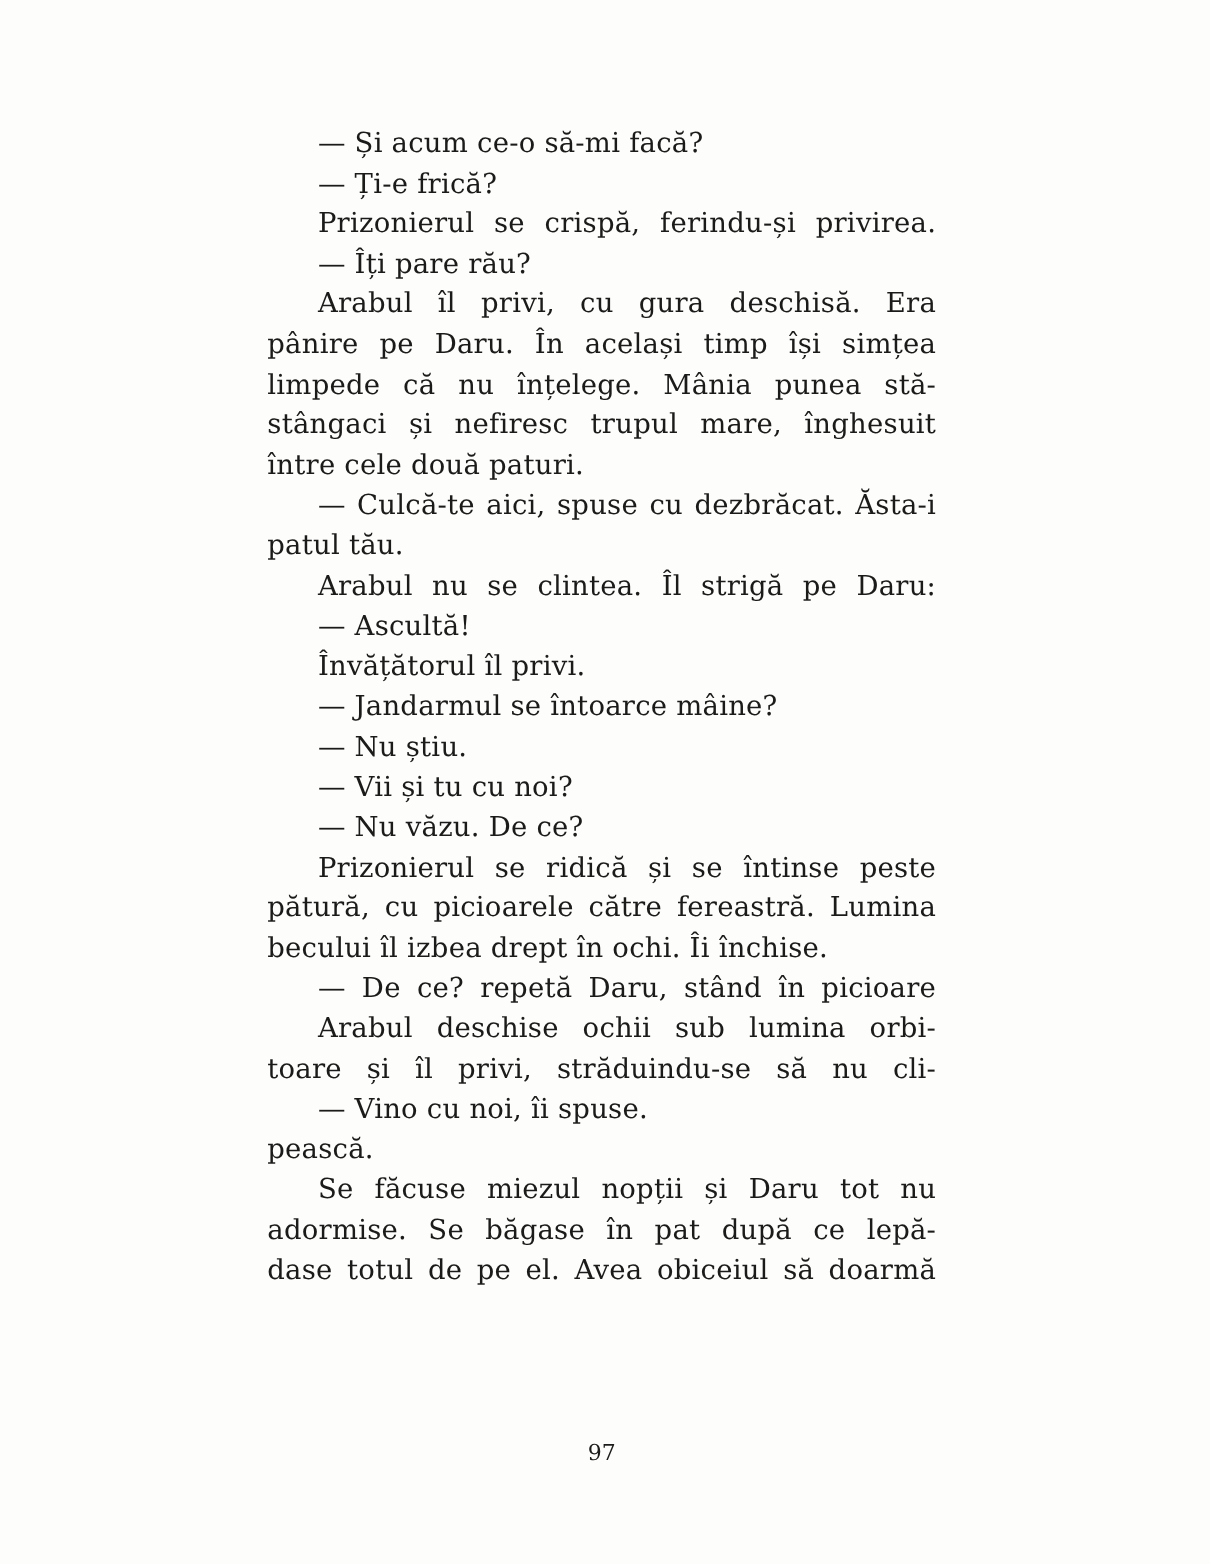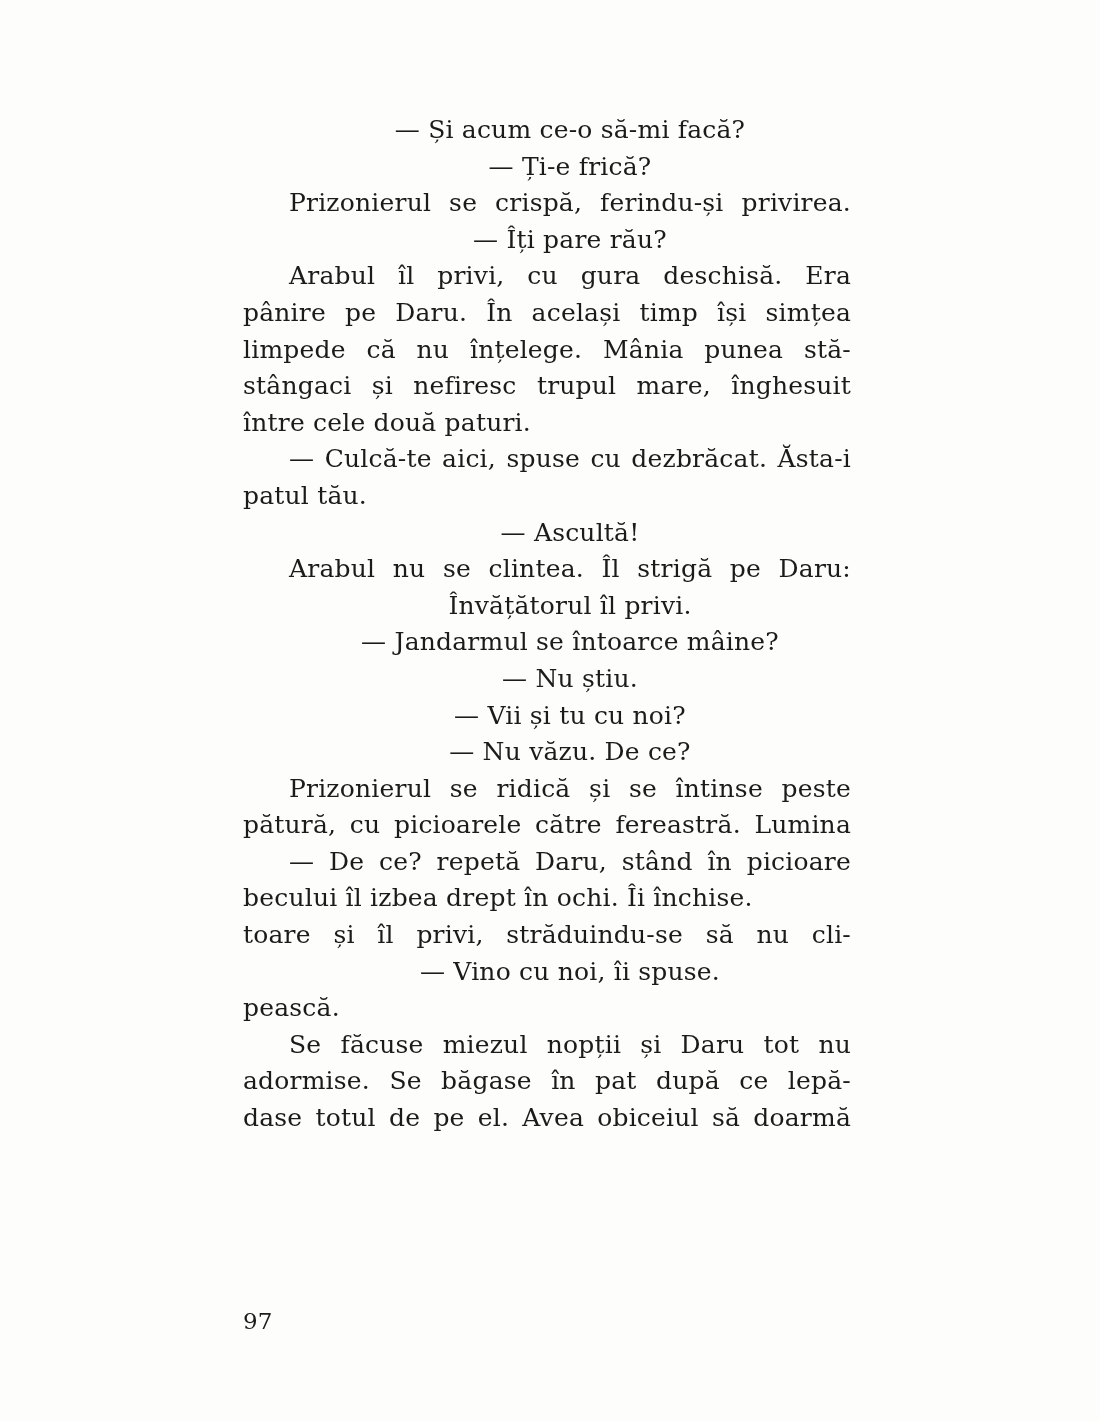--- a/index.html
+++ b/index.html
@@ -29,63 +29,63 @@
     color: #1b1b19;
     letter-spacing: 0.2px;
   }
   .line {
     height: 36.6px;
     white-space: normal;
     text-align: left;
   }
   .line.indent {
     text-indent: 46px;
-    text-align: center;
   }
   .line.justify {
     text-align: justify;
     text-align-last: justify;
   }
   .page-number {
     position: absolute;
     top: 1308px;
     left: 243px;
     width: 608px;
-    text-align: left;
-    font-size: 23px;
+    text-align: center;
+    font-size: 20px;
     color: #1b1b19;
   }
 </style>
 </head>
 <body>
 
 <div class="book-page">
   <div class="text-block">
       <div class="line indent">— Și acum ce-o să-mi facă?</div>
       <div class="line indent">— Ți-e frică?</div>
       <div class="line indent justify">Prizonierul se crispă, ferindu-și privirea.</div>
       <div class="line indent">— Îți pare rău?</div>
       <div class="line indent justify">Arabul îl privi, cu gura deschisă. Era</div>
       <div class="line justify">pânire pe Daru. În același timp își simțea</div>
       <div class="line justify">limpede că nu înțelege. Mânia punea stă-</div>
       <div class="line justify">stângaci și nefiresc trupul mare, înghesuit</div>
       <div class="line">între cele două paturi.</div>
       <div class="line indent justify">— Culcă-te aici, spuse cu dezbrăcat. Ăsta-i</div>
       <div class="line">patul tău.</div>
+      <div class="line indent justify">Arabul nu se clintea. Îl strigă pe Daru:</div>
       <div class="line indent">— Ascultă!</div>
-      <div class="line indent justify">Arabul nu se clintea. Îl strigă pe Daru:</div>
       <div class="line indent">Învățătorul îl privi.</div>
       <div class="line indent">— Jandarmul se întoarce mâine?</div>
       <div class="line indent">— Nu știu.</div>
       <div class="line indent">— Vii și tu cu noi?</div>
       <div class="line indent">— Nu văzu. De ce?</div>
       <div class="line indent justify">Prizonierul se ridică și se întinse peste</div>
       <div class="line justify">pătură, cu picioarele către fereastră. Lumina</div>
+      <div class="line">becului îl izbea drept în ochi. Îi închise.</div>
       <div class="line indent justify">— De ce? repetă Daru, stând în picioare</div>
-      <div class="line">becului îl izbea drept în ochi. Îi închise.</div>
+      <div class="line indent justify">Arabul deschise ochii sub lumina orbi-</div>
       <div class="line justify">toare și îl privi, străduindu-se să nu cli-</div>
       <div class="line indent">— Vino cu noi, îi spuse.</div>
       <div class="line">pească.</div>
       <div class="line indent justify">Se făcuse miezul nopții și Daru tot nu</div>
       <div class="line justify">adormise. Se băgase în pat după ce lepă-</div>
       <div class="line justify">dase totul de pe el. Avea obiceiul să doarmă</div>
     </div>
   <div class="page-number">97</div>
 </div>
 

